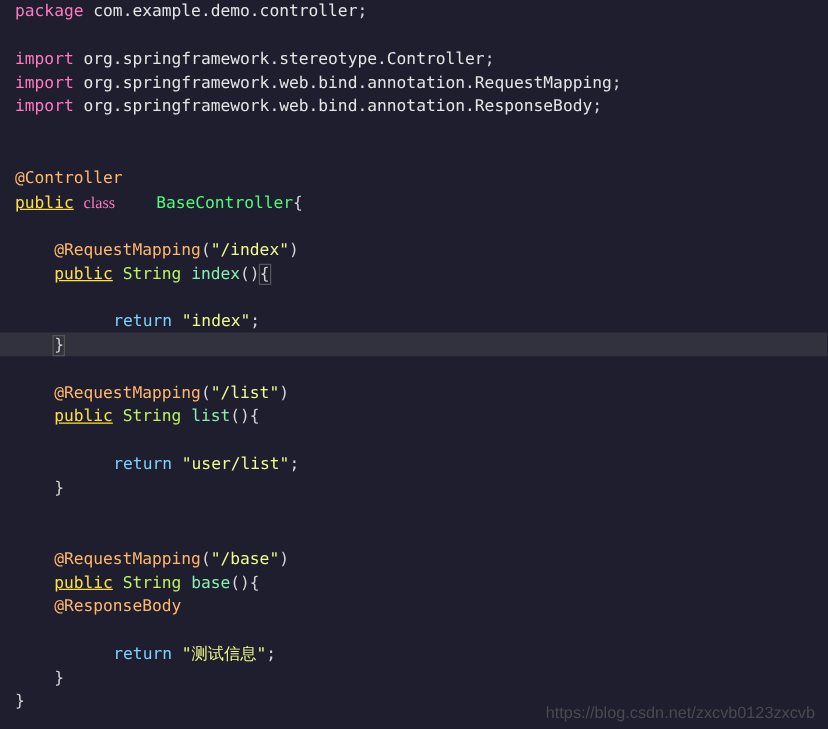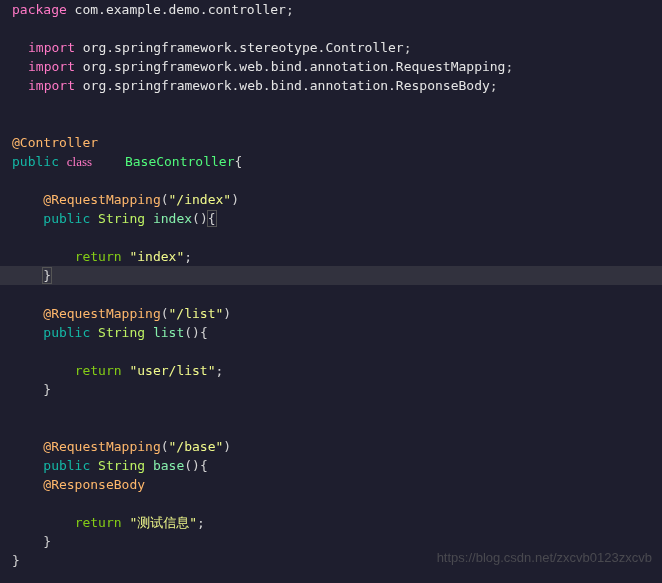--- a/index.html
+++ b/index.html
@@ -27,34 +27,34 @@
       left: 0;
       right: 0;
       background: #32323e;
       height: 19px;
     }
     .brace-match {
       border: 1px solid #555;
       margin: -1px;
     }
     .kw-package { color: #ff79c6; }
-    .kw-import { color: #ff79c6; margin-left: 16px; }
-    .kw-public { color: #14b8a6; }
+    .kw-import { color: #ff79c6; }
+    .kw-public { color: #fde047; text-decoration: underline; }
     .kw-class { color: #ff79c6; font-family: Liberation Serif, serif; }
-    .kw-return { color: #84cc16; }
+    .kw-return { color: #7dd3fc; margin-left: 16px; }
     .annotation { color: #ffb86c; }
     .type { color: #bef264; }
     .classname { color: #50fa7b; margin-left: 25px; }
     .method { color: #86efac; }
     .string { color: #f1fa8c; }
     .punct { color: #d4d4d4; }
     .pkg { color: #e5e5e5; }
     .watermark {
       position: absolute;
-      bottom: 16px;
+      bottom: 4px;
       right: 10px;
       color: #666;
       font-size: 13px;
       font-family: sans-serif;
       opacity: 0.6;
     }
   </style>
 </head>
 <body>
 

